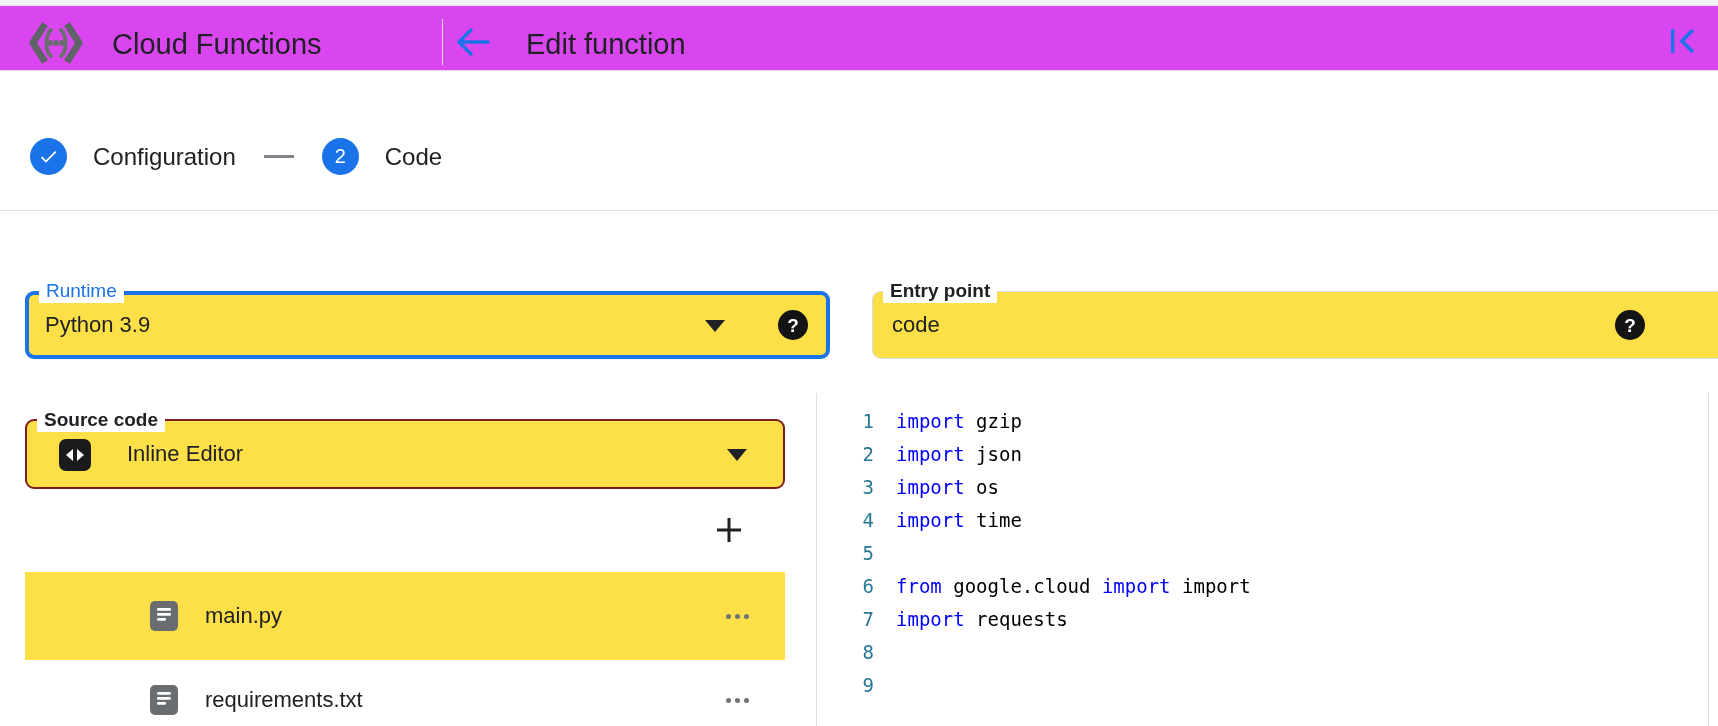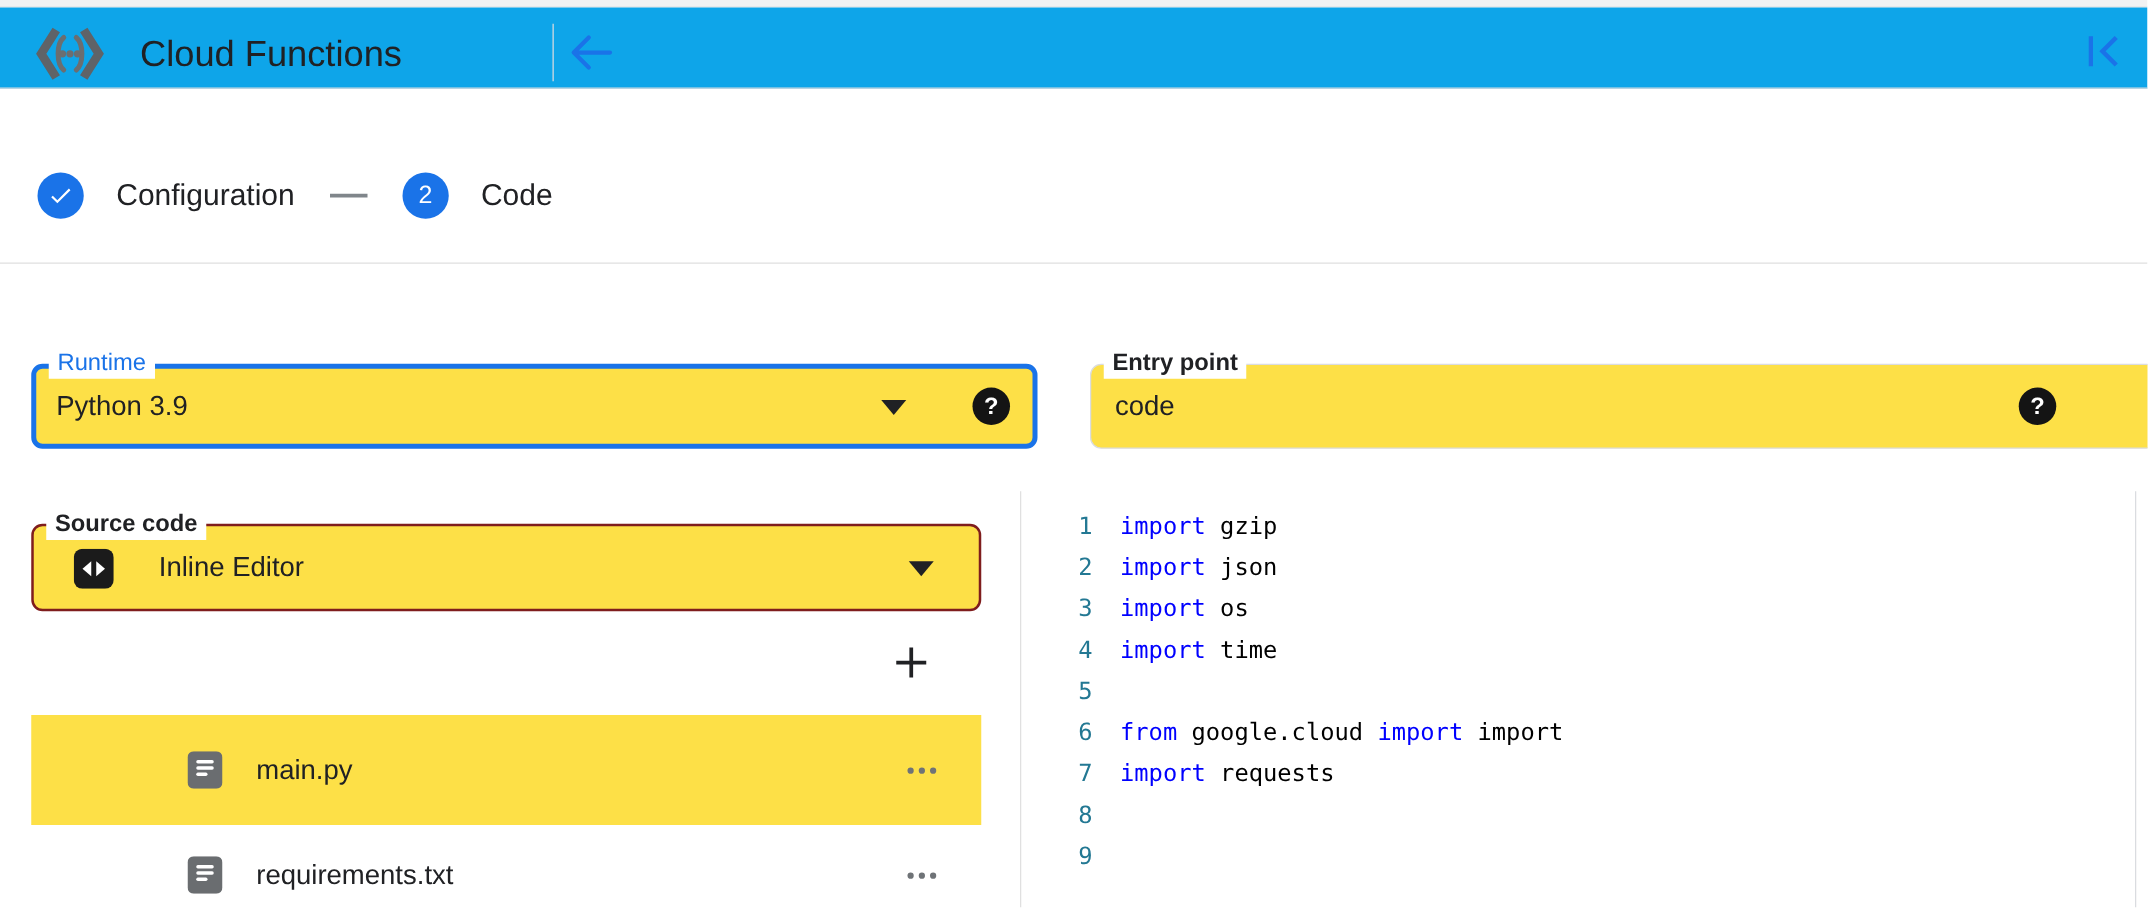--- a/index.html
+++ b/index.html
@@ -7,21 +7,21 @@
   body {
     position:relative; overflow:hidden; background:#fff;
     font-family:"Liberation Sans","DejaVu Sans",sans-serif; color:#202124;
   }
   .abs { position:absolute; }
 
   
   .window-strip { left:0; top:0; width:1718px; height:6px; background:#f1f2f3; border-bottom:1px solid #e4e5e6; }
 
   
-  .header { left:0; top:6px; width:1718px; height:65px; background:#0ea5e9; border-bottom:1px solid #dcdddf; }
+  .header { left:0; top:6px; width:1718px; height:65px; background:#d946ef; border-bottom:1px solid #dcdddf; }
   .logo { left:28px; top:15px; width:56px; height:44px; }
   .product-title { left:112px; top:22px; font-size:29px; color:#202124; white-space:nowrap; }
   .header-divider { left:442px; top:13px; width:1px; height:46px; background:#dadce0; }
   .back-button { left:454px; top:21px; width:38px; height:32px; cursor:pointer; background:none; border:none; }
   .page-title { left:526px; top:22px; font-size:29px; color:#202124; white-space:nowrap; }
   .collapse-button { left:1668px; top:21px; width:30px; height:30px; cursor:pointer; background:none; border:none; }
 
   
   .stepper { left:30px; top:138px; height:37px; display:flex; align-items:center; }
   .step { display:flex; align-items:center; cursor:pointer;justify-content:center; }
@@ -101,20 +101,21 @@
   </span>
   <span class="abs product-title">Cloud Functions</span>
   <span class="abs header-divider"></span>
   <button class="abs back-button">
     <span>
       <svg width="36" height="30" viewBox="0 0 36 30">
         <path d="M16 3 L4 15 L16 27 M4 15 H33" fill="none" stroke="#1a73e8" stroke-width="3.4" stroke-linecap="round" stroke-linejoin="round"></path>
       </svg>
     </span>
   </button>
+  <span class="abs page-title">Edit function</span>
   <button class="abs collapse-button">
     <span>
       <svg width="28" height="28" viewBox="0 0 28 28">
         <rect x="2" y="2" width="3.4" height="24" fill="#1a73e8"></rect>
         <polyline points="24,3 13,14 24,25" fill="none" stroke="#1a73e8" stroke-width="3.6"></polyline>
       </svg>
     </span>
   </button>
 </header>
 

